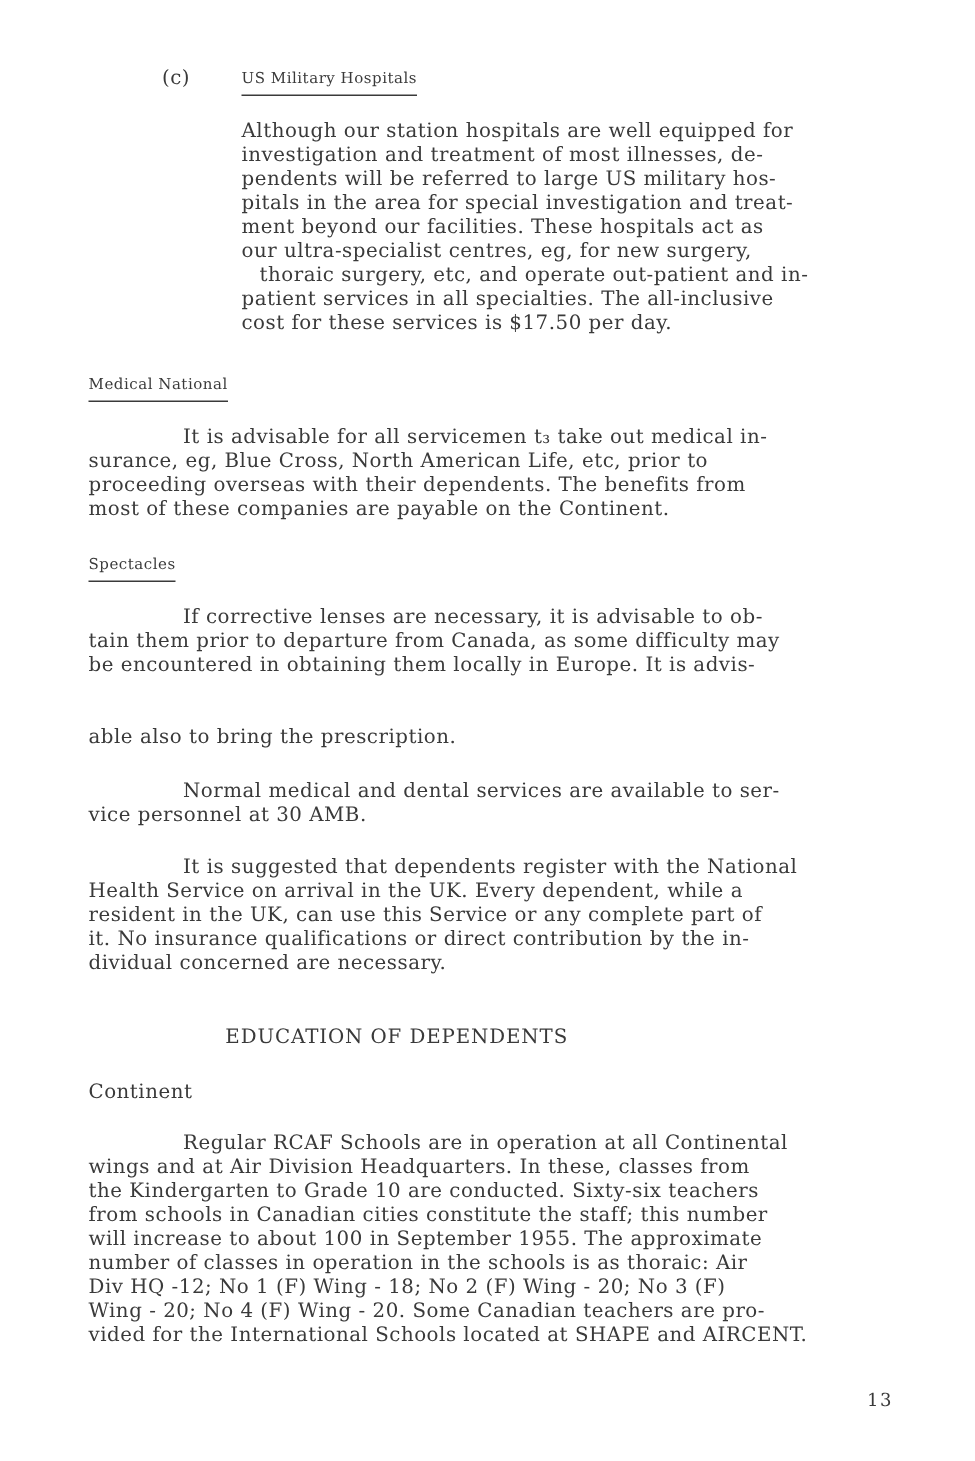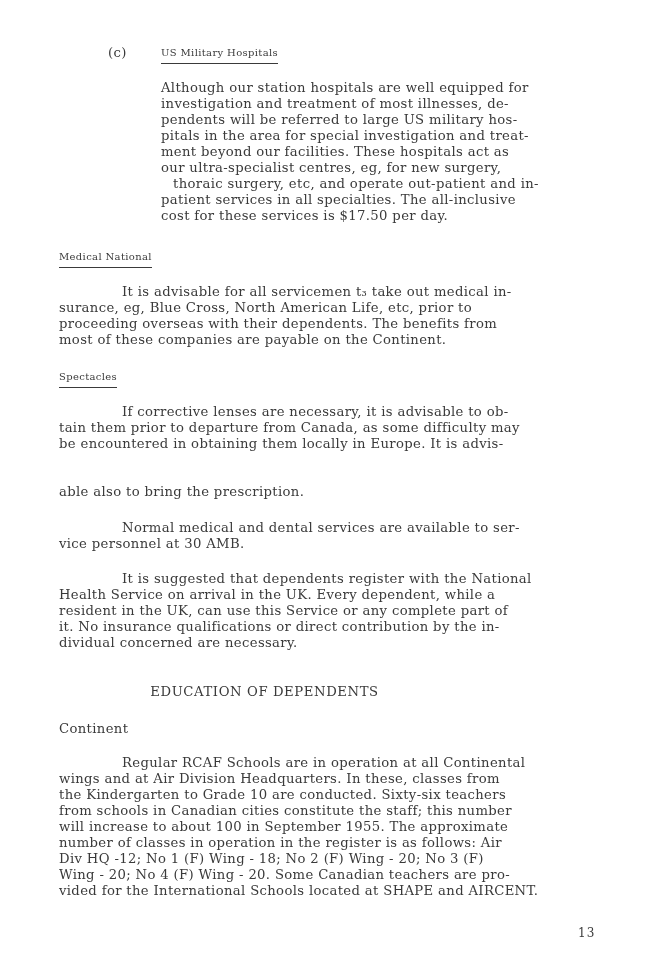--- a/index.html
+++ b/index.html
@@ -102,20 +102,20 @@
 
   <div class="centered" style="top:684px;">EDUCATION OF DEPENDENTS</div>
   <div class="line" style="left:59px; top:721px;">Continent</div>
 
   <div>
     <div class="line" style="left:122px; top:755px;">Regular RCAF Schools are in operation at all Continental</div>
     <div class="line" style="left:59px; top:771px;">wings and at Air Division Headquarters.  In these, classes from</div>
     <div class="line" style="left:59px; top:787px;">the Kindergarten to Grade 10 are conducted.  Sixty-six teachers</div>
     <div class="line" style="left:59px; top:803px;">from schools in Canadian cities constitute the staff; this number</div>
     <div class="line" style="left:59px; top:819px;">will increase to about 100 in September 1955.  The approximate</div>
-    <div class="line" style="left:59px; top:835px;">number of classes in operation in the register is as follows: Air</div>
+    <div class="line" style="left:59px; top:835px;">number of classes in operation in the schools is as thoraic: Air</div>
     <div class="line" style="left:59px; top:851px;">Div HQ -12; No 1 (F) Wing - 18; No 2 (F) Wing - 20; No 3 (F)</div>
     <div class="line" style="left:59px; top:867px;">Wing - 20; No 4 (F) Wing - 20.  Some Canadian teachers are pro-</div>
     <div class="line" style="left:59px; top:883px;">vided for the International Schools located at SHAPE and AIRCENT.</div>
   </div>
 
   <div class="page-num" style="left:578px; top:926px;">13</div>
 </div>
 
 </body></html>

